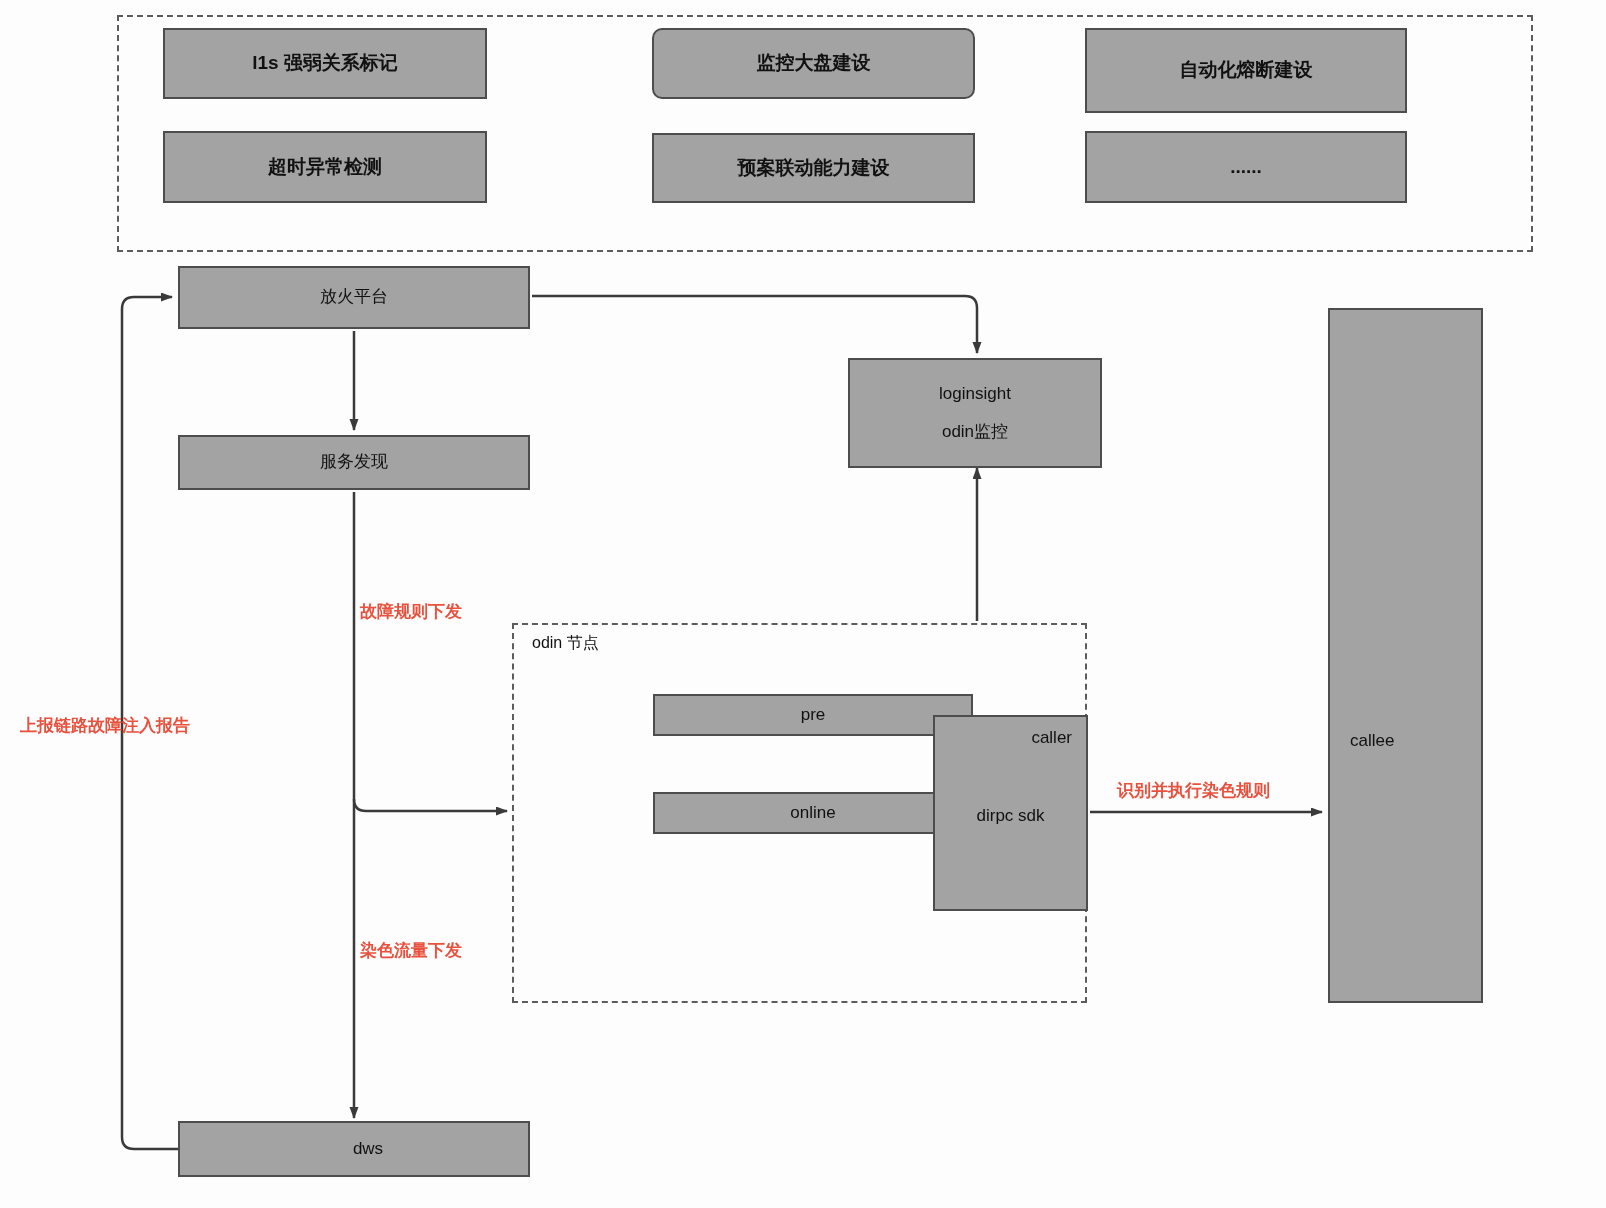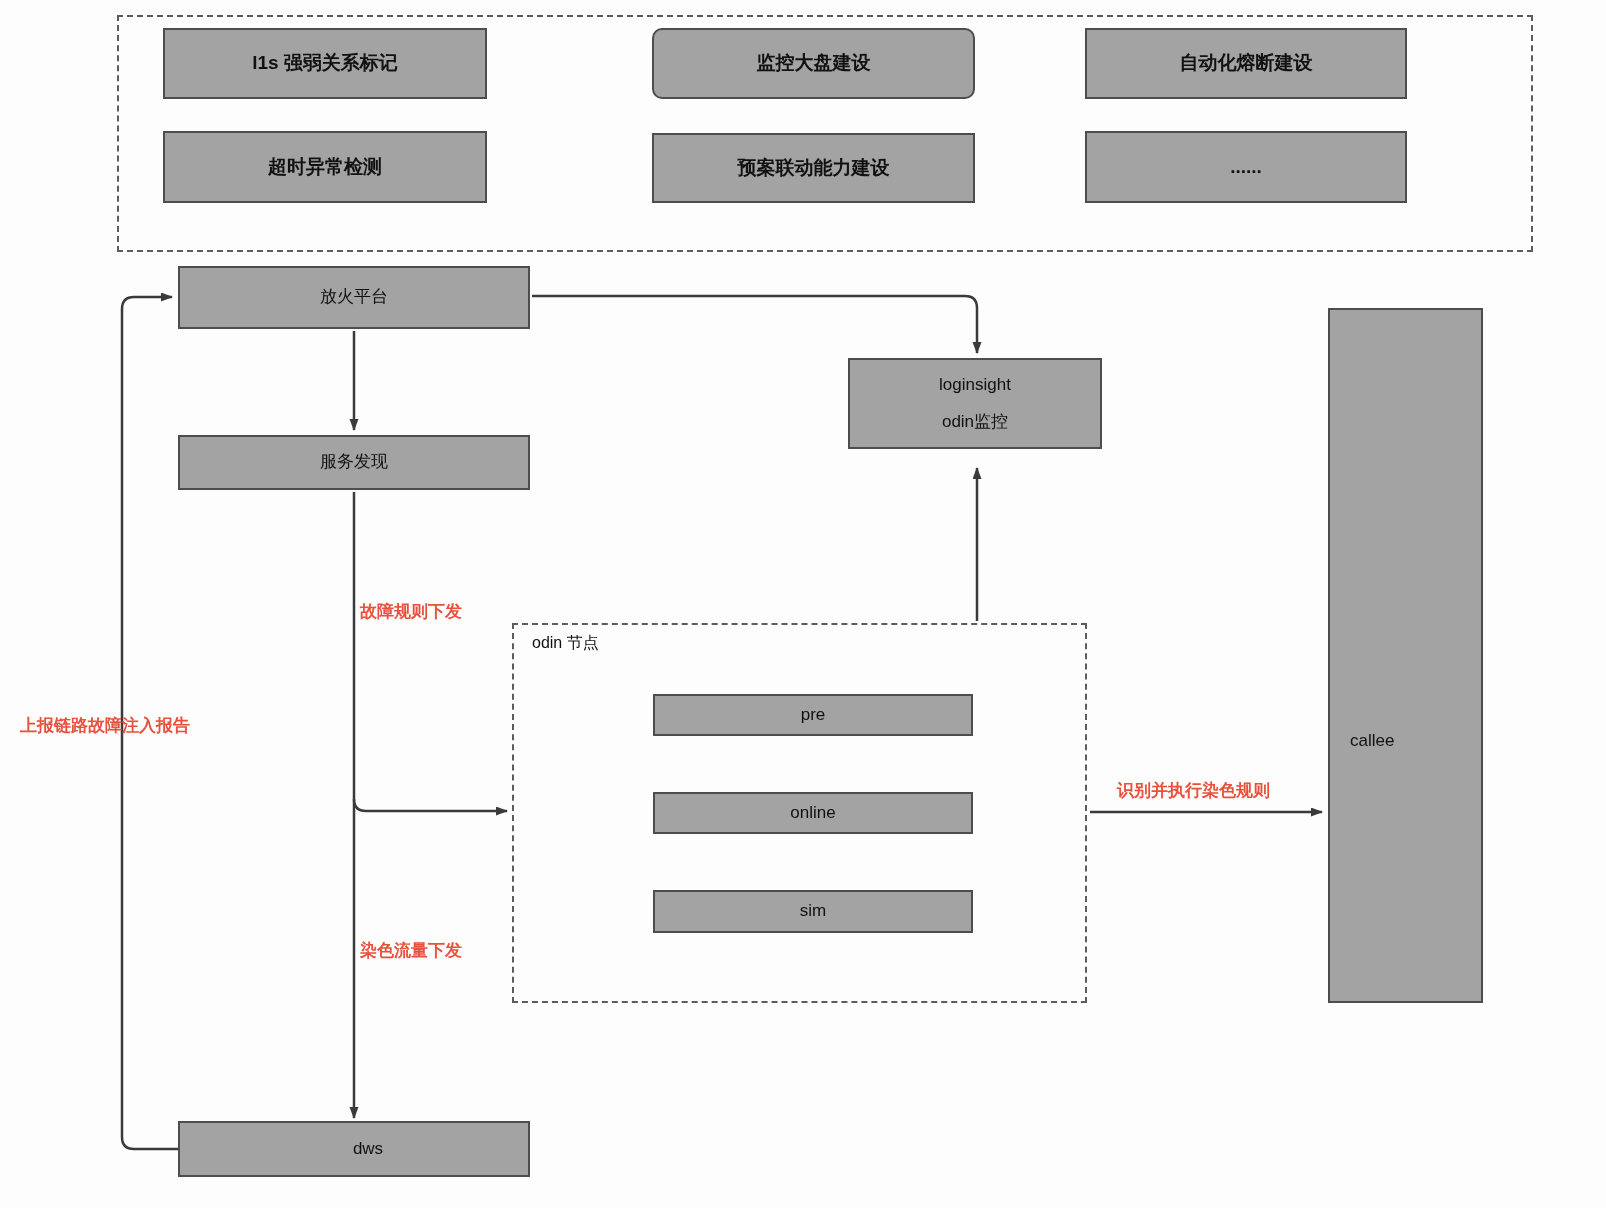--- a/index.html
+++ b/index.html
@@ -35,21 +35,21 @@
 <div id="stage">
 
   <div class="abs dashed-box" style="left:117px;top:15px;width:1416px;height:237px;"></div>
 
   <div class="abs node bold" style="left:163px;top:28px;width:324px;height:71px;">
     <span>l1s 强弱关系标记</span>
   </div>
   <div class="abs node bold" style="left:652px;top:28px;width:323px;height:71px;border-radius:10px;">
     <span>监控大盘建设</span>
   </div>
-  <div class="abs node bold" style="left:1085px;top:28px;width:322px;height:71px;">
+  <div class="abs node bold" style="left:1085px;top:28px;width:322px;height:85px;">
     <span>自动化熔断建设</span>
   </div>
   <div class="abs node bold" style="left:163px;top:131px;width:324px;height:72px;">
     <span>超时异常检测</span>
   </div>
   <div class="abs node bold" style="left:652px;top:133px;width:323px;height:70px;">
     <span>预案联动能力建设</span>
   </div>
   <div class="abs node bold" style="left:1085px;top:131px;width:322px;height:72px;">
     <span>......</span>
@@ -73,38 +73,39 @@
   </svg>
 
   <div class="abs node" style="left:178px;top:266px;width:352px;height:63px;">
     <span>放火平台</span>
   </div>
 
   <div class="abs node" style="left:178px;top:435px;width:352px;height:55px;">
     <span>服务发现</span>
   </div>
 
-  <div class="abs node" style="left:848px;top:358px;width:254px;height:91px;flex-direction:column;gap:15px;">
+  <div class="abs node" style="left:848px;top:358px;width:254px;height:110px;flex-direction:column;gap:15px;">
     <span>loginsight</span>
     <span>odin监控</span>
   </div>
 
   <div class="abs dashed-box" style="left:512px;top:623px;width:575px;height:380px;"></div>
   <div class="abs cluster-label" style="left:532px;top:633px;">odin 节点</div>
 
   <div class="abs node env" style="left:653px;top:792px;width:320px;height:42px;">
     <span>online</span>
   </div>
   <div class="abs node env" style="left:653px;top:694px;width:320px;height:42px;">
     <span>pre</span>
   </div>
-  <div class="abs node env" style="left:653px;top:890px;width:320px;height:43px;">
-    <span>sim</span>
+
+  <div class="abs node caller-box" style="left:933px;top:715px;width:155px;height:196px;">
+    <span class="caller-title">caller</span>
+    <span class="caller-sdk">dirpc sdk</span>
   </div>
-
 
   <div class="abs node callee-box" style="left:1328px;top:308px;width:155px;height:695px;">
     <span class="callee-title">callee</span>
   </div>
 
   <div class="abs node" style="left:178px;top:1121px;width:352px;height:56px;padding-left:28px;">
     <span>dws</span>
   </div>
 
   <div class="abs red-label" style="left:360px;top:600px;">故障规则下发</div>

